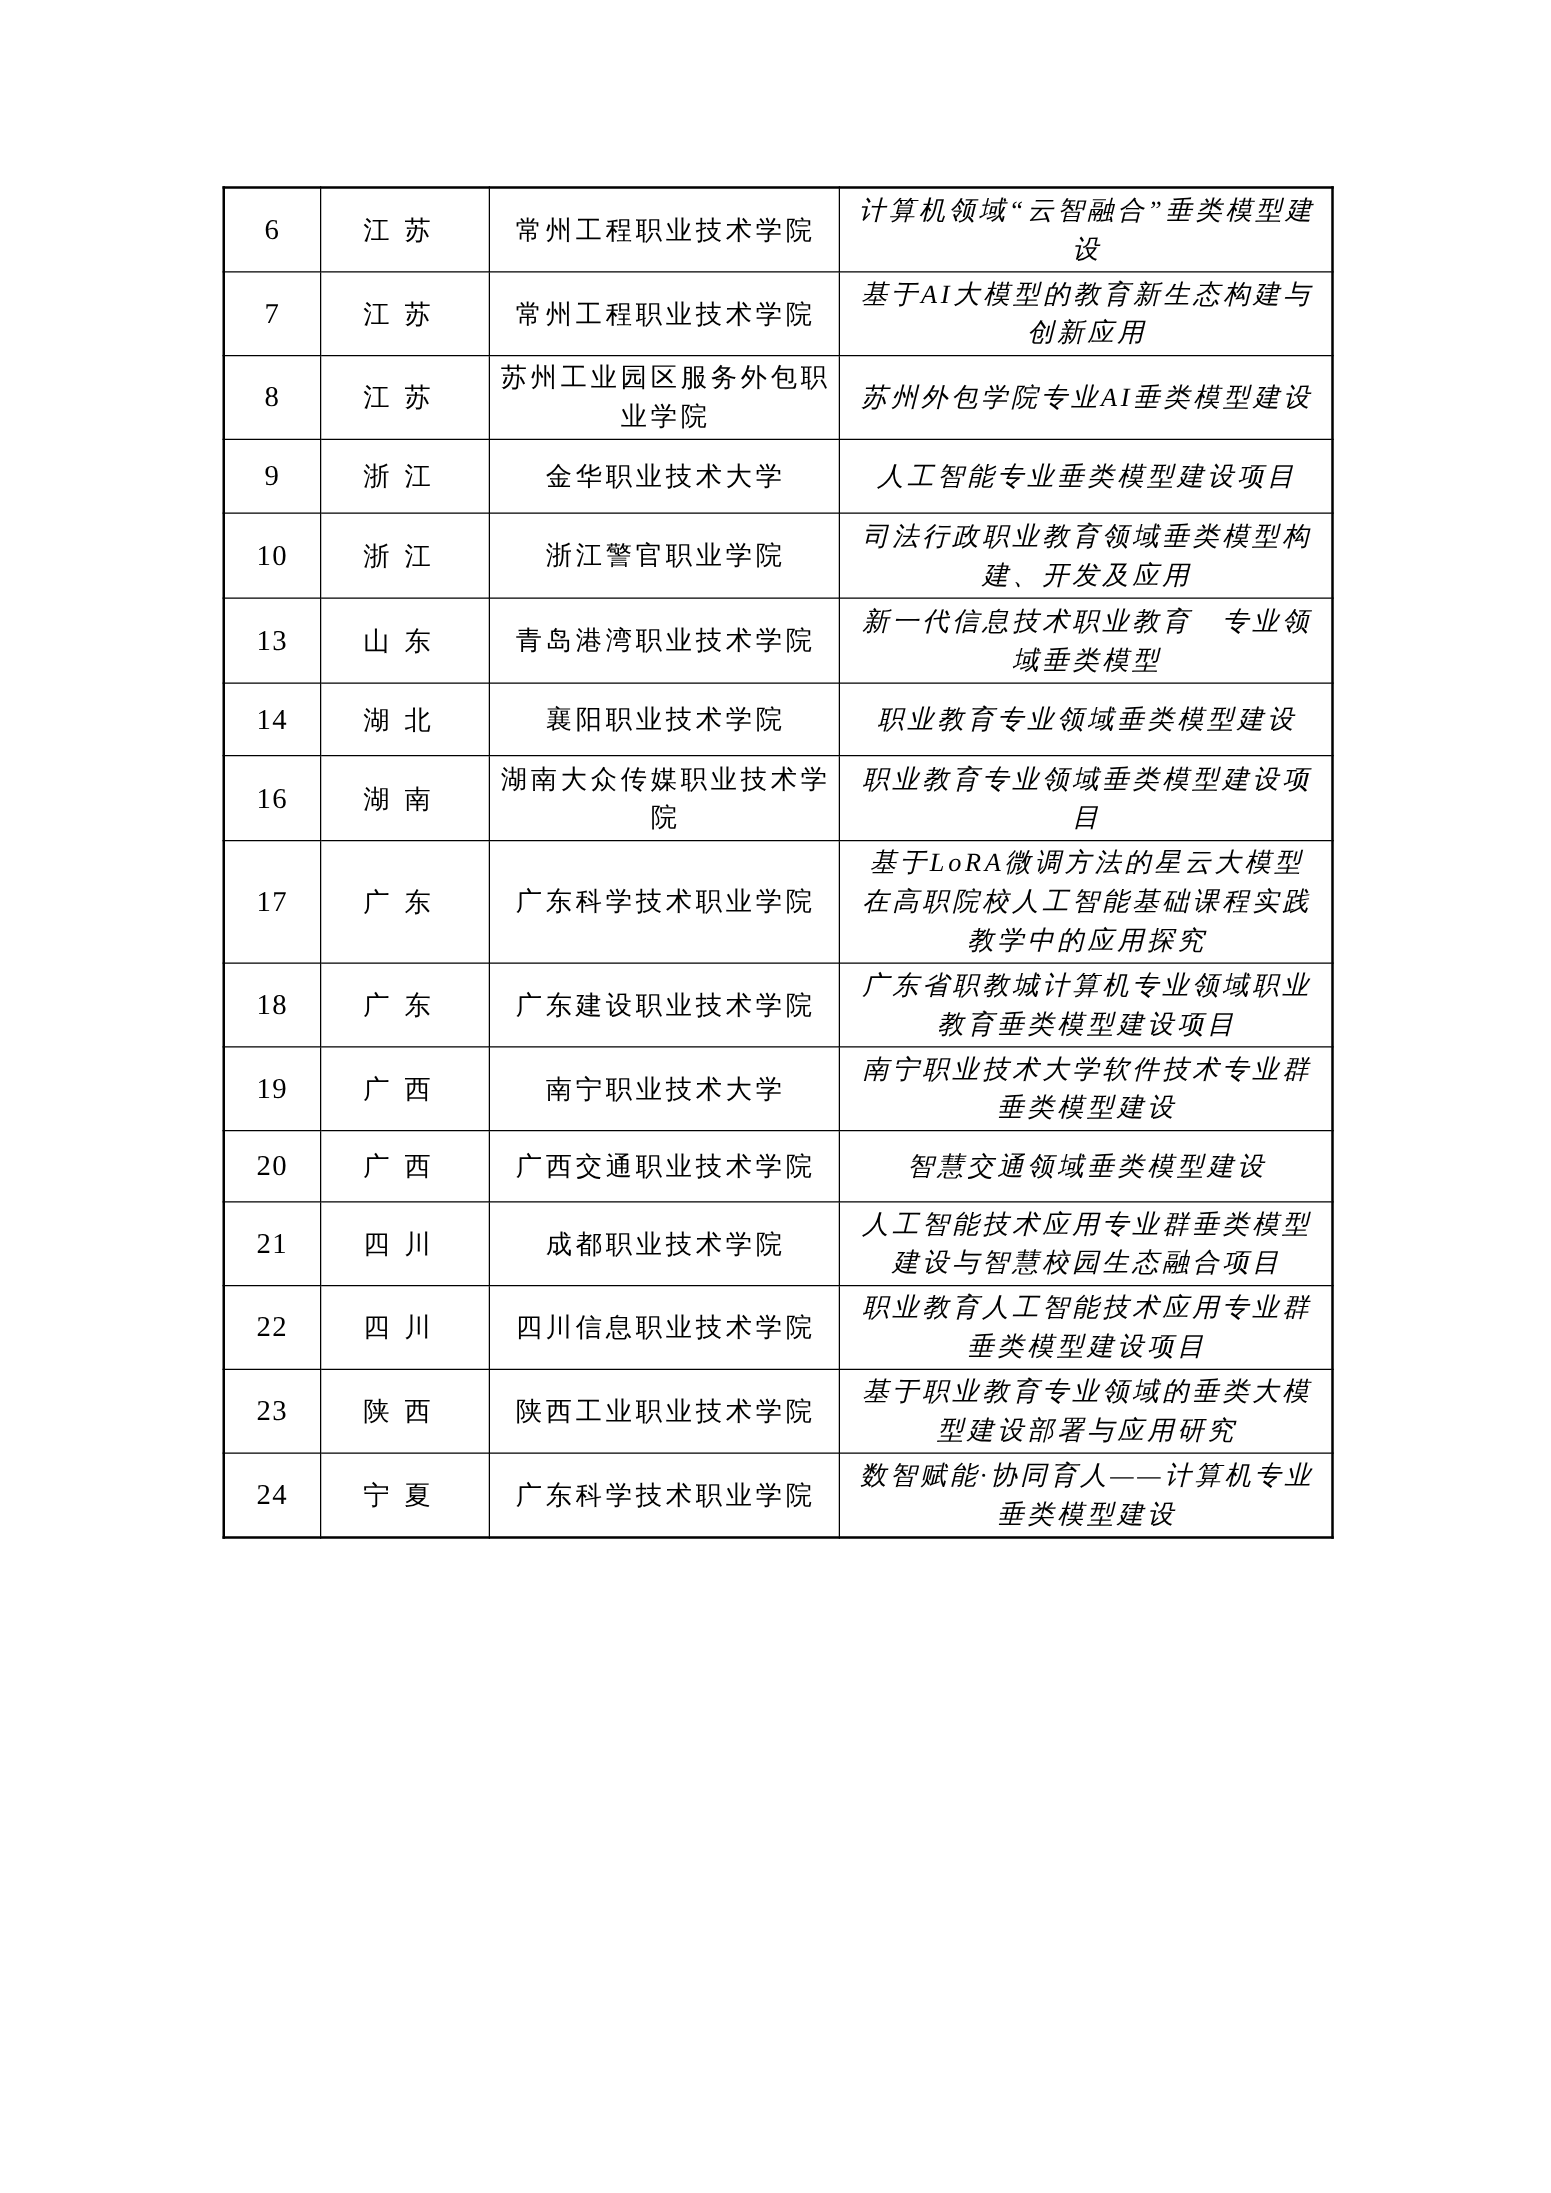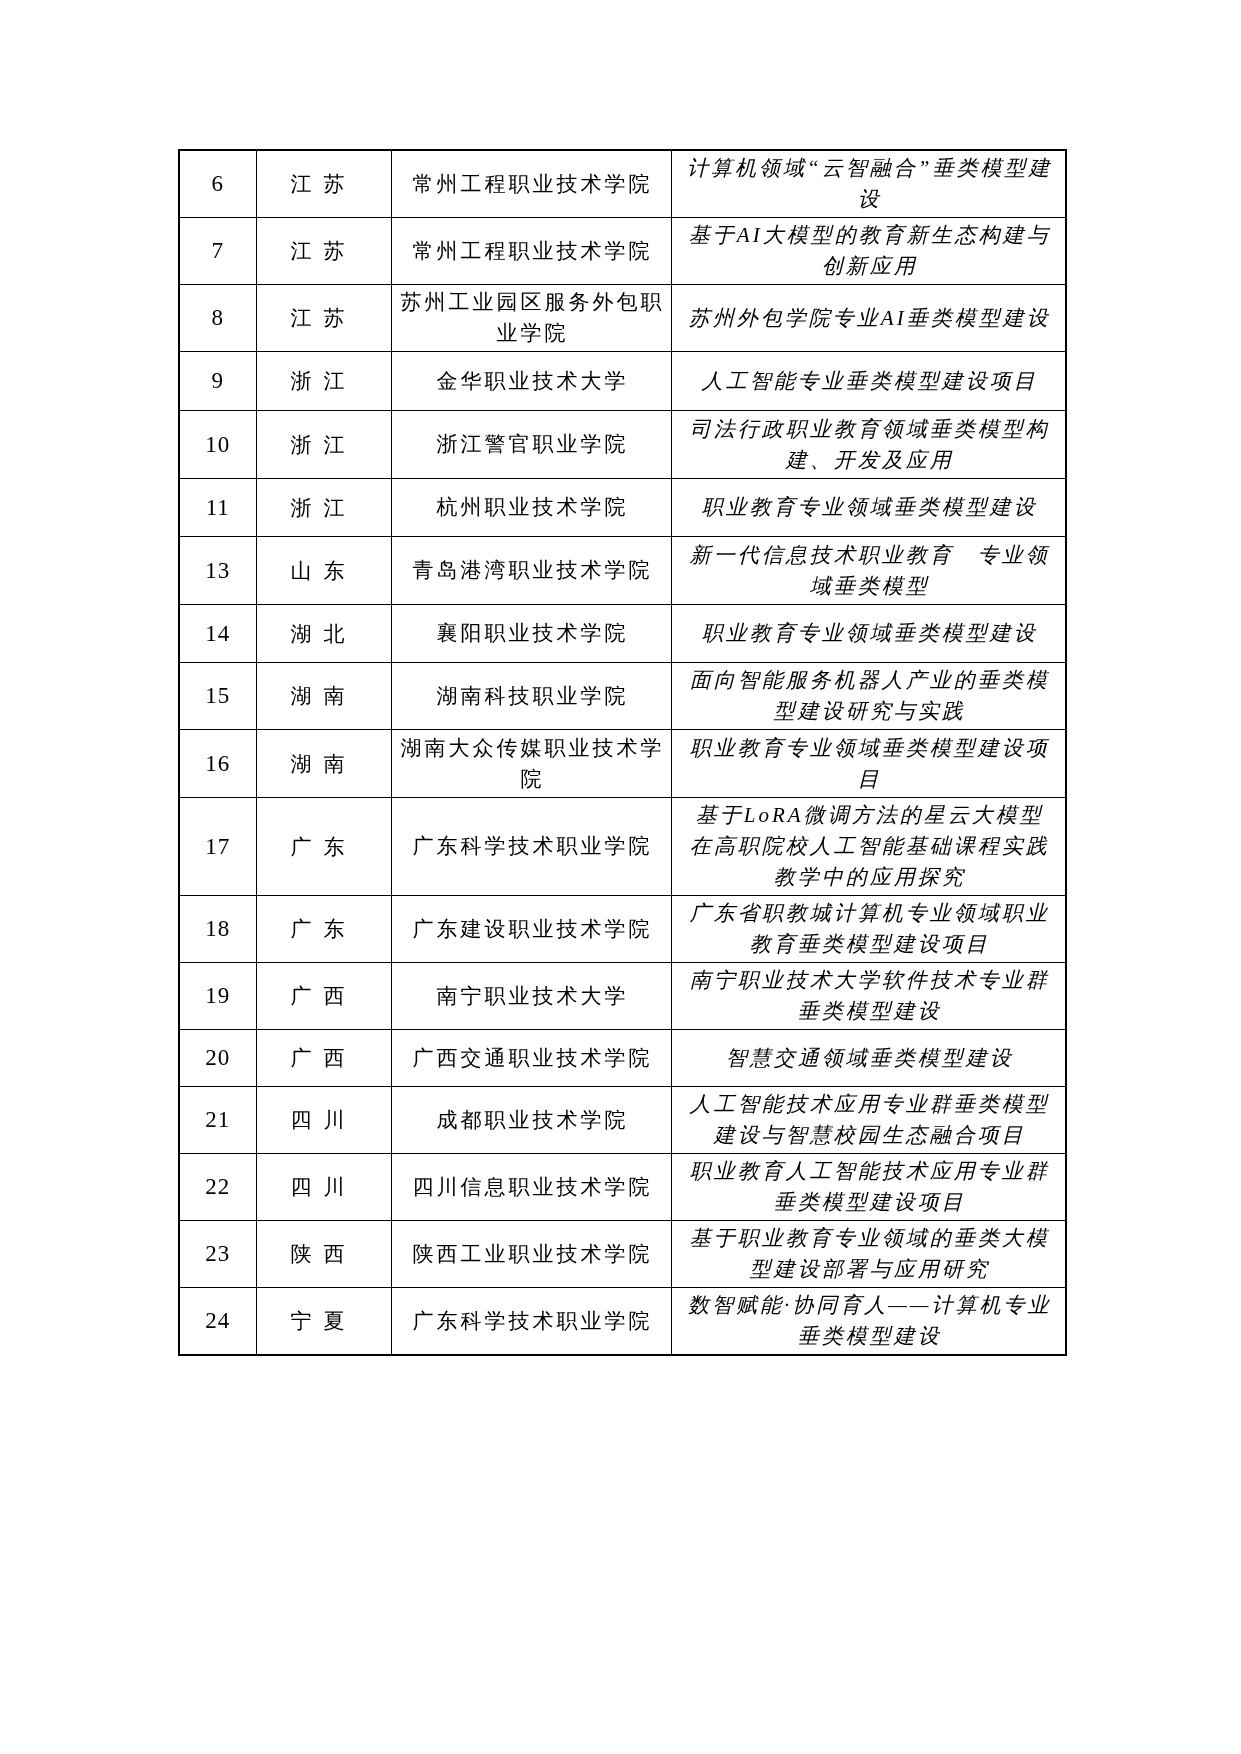--- a/index.html
+++ b/index.html
@@ -101,43 +101,31 @@
         <td class="c-prov">浙江</td>
         <td class="c-inst">金华职业技术大学</td>
         <td class="c-proj">人工智能专业垂类模型建设项目</td>
       </tr>
       <tr style="height:68px">
         <td class="c-no">10</td>
         <td class="c-prov">浙江</td>
         <td class="c-inst">浙江警官职业学院</td>
         <td class="c-proj">司法行政职业教育领域垂类模型构建、开发及应用</td>
       </tr>
-      <tr style="height:58px">
-        <td class="c-no">11</td>
-        <td class="c-prov">浙江</td>
-        <td class="c-inst">杭州职业技术学院</td>
-        <td class="c-proj">职业教育专业领域垂类模型建设</td>
-      </tr>
       <tr style="height:68px">
         <td class="c-no">13</td>
         <td class="c-prov">山东</td>
         <td class="c-inst">青岛港湾职业技术学院</td>
         <td class="c-proj">新一代信息技术职业教育　专业领域垂类模型</td>
       </tr>
       <tr style="height:58px">
         <td class="c-no">14</td>
         <td class="c-prov">湖北</td>
         <td class="c-inst">襄阳职业技术学院</td>
         <td class="c-proj">职业教育专业领域垂类模型建设</td>
-      </tr>
-      <tr style="height:67px">
-        <td class="c-no">15</td>
-        <td class="c-prov">湖南</td>
-        <td class="c-inst">湖南科技职业学院</td>
-        <td class="c-proj">面向智能服务机器人产业的垂类模型建设研究与实践</td>
       </tr>
       <tr style="height:68px">
         <td class="c-no">16</td>
         <td class="c-prov">湖南</td>
         <td class="c-inst">湖南大众传媒职业技术学院</td>
         <td class="c-proj">职业教育专业领域垂类模型建设项目</td>
       </tr>
       <tr style="height:98px">
         <td class="c-no">17</td>
         <td class="c-prov">广东</td>

